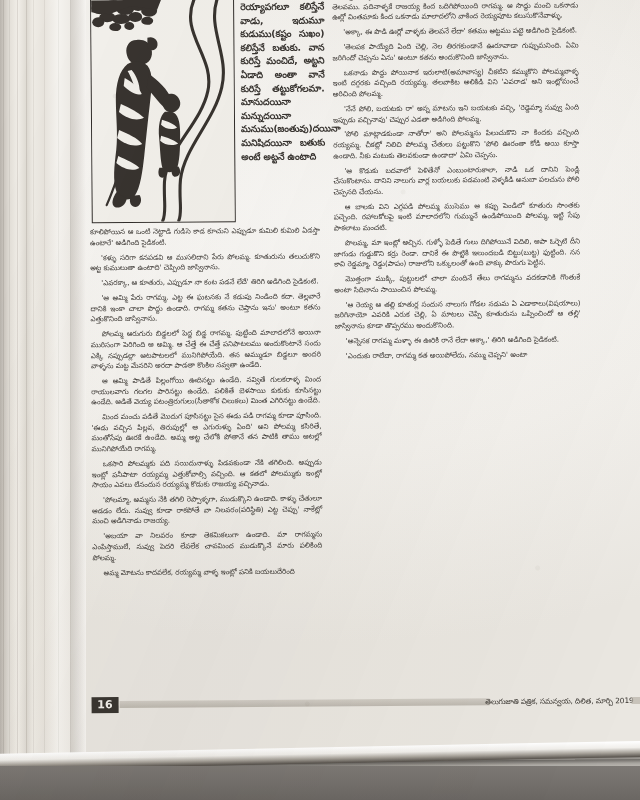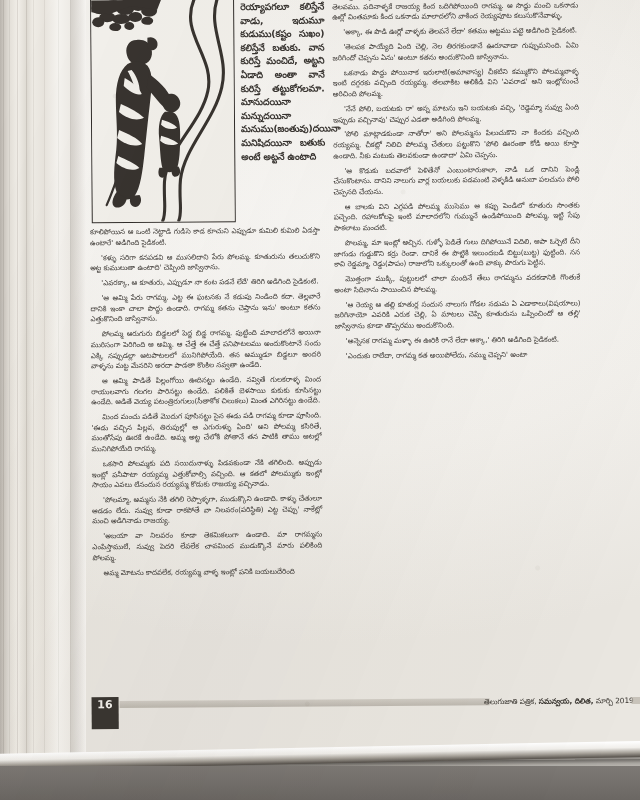--- a/index.html
+++ b/index.html
@@ -175,21 +175,21 @@
     left: 86px;
     bottom: 46px;
     width: 548px;
     height: 20px;
   }
   .page-num {
     position: absolute;
     left: 0;
     top: 0;
     width: 27px;
-    height: 32px;
+    height: 16px;
     background: #3a3631;
     color: #f2f0ec;
     font-size: 11px;
     font-weight: 700;
     line-height: 16px;
     text-align: center;
     letter-spacing: 0.3px;
   }
   .footer-rule {
     position: absolute;
@@ -202,21 +202,21 @@
   .footer-text {
     position: absolute;
     right: 6px;
     top: 1px;
     font-size: 7.4px;
     line-height: 13px;
     color: #37332e;
     white-space: nowrap;
     letter-spacing: -0.1px;
   }
-  .footer-text b { font-weight: 700; margin-top: 20px; }
+  .footer-text b { font-weight: 400; margin-top: 20px; }
   .footer-tail {
     position: absolute;
     right: -2px;
     top: 4px;
     width: 10px;
     height: 7px;
     background: rgba(185,179,170,0.7);
   }
 </style>
 </head>

